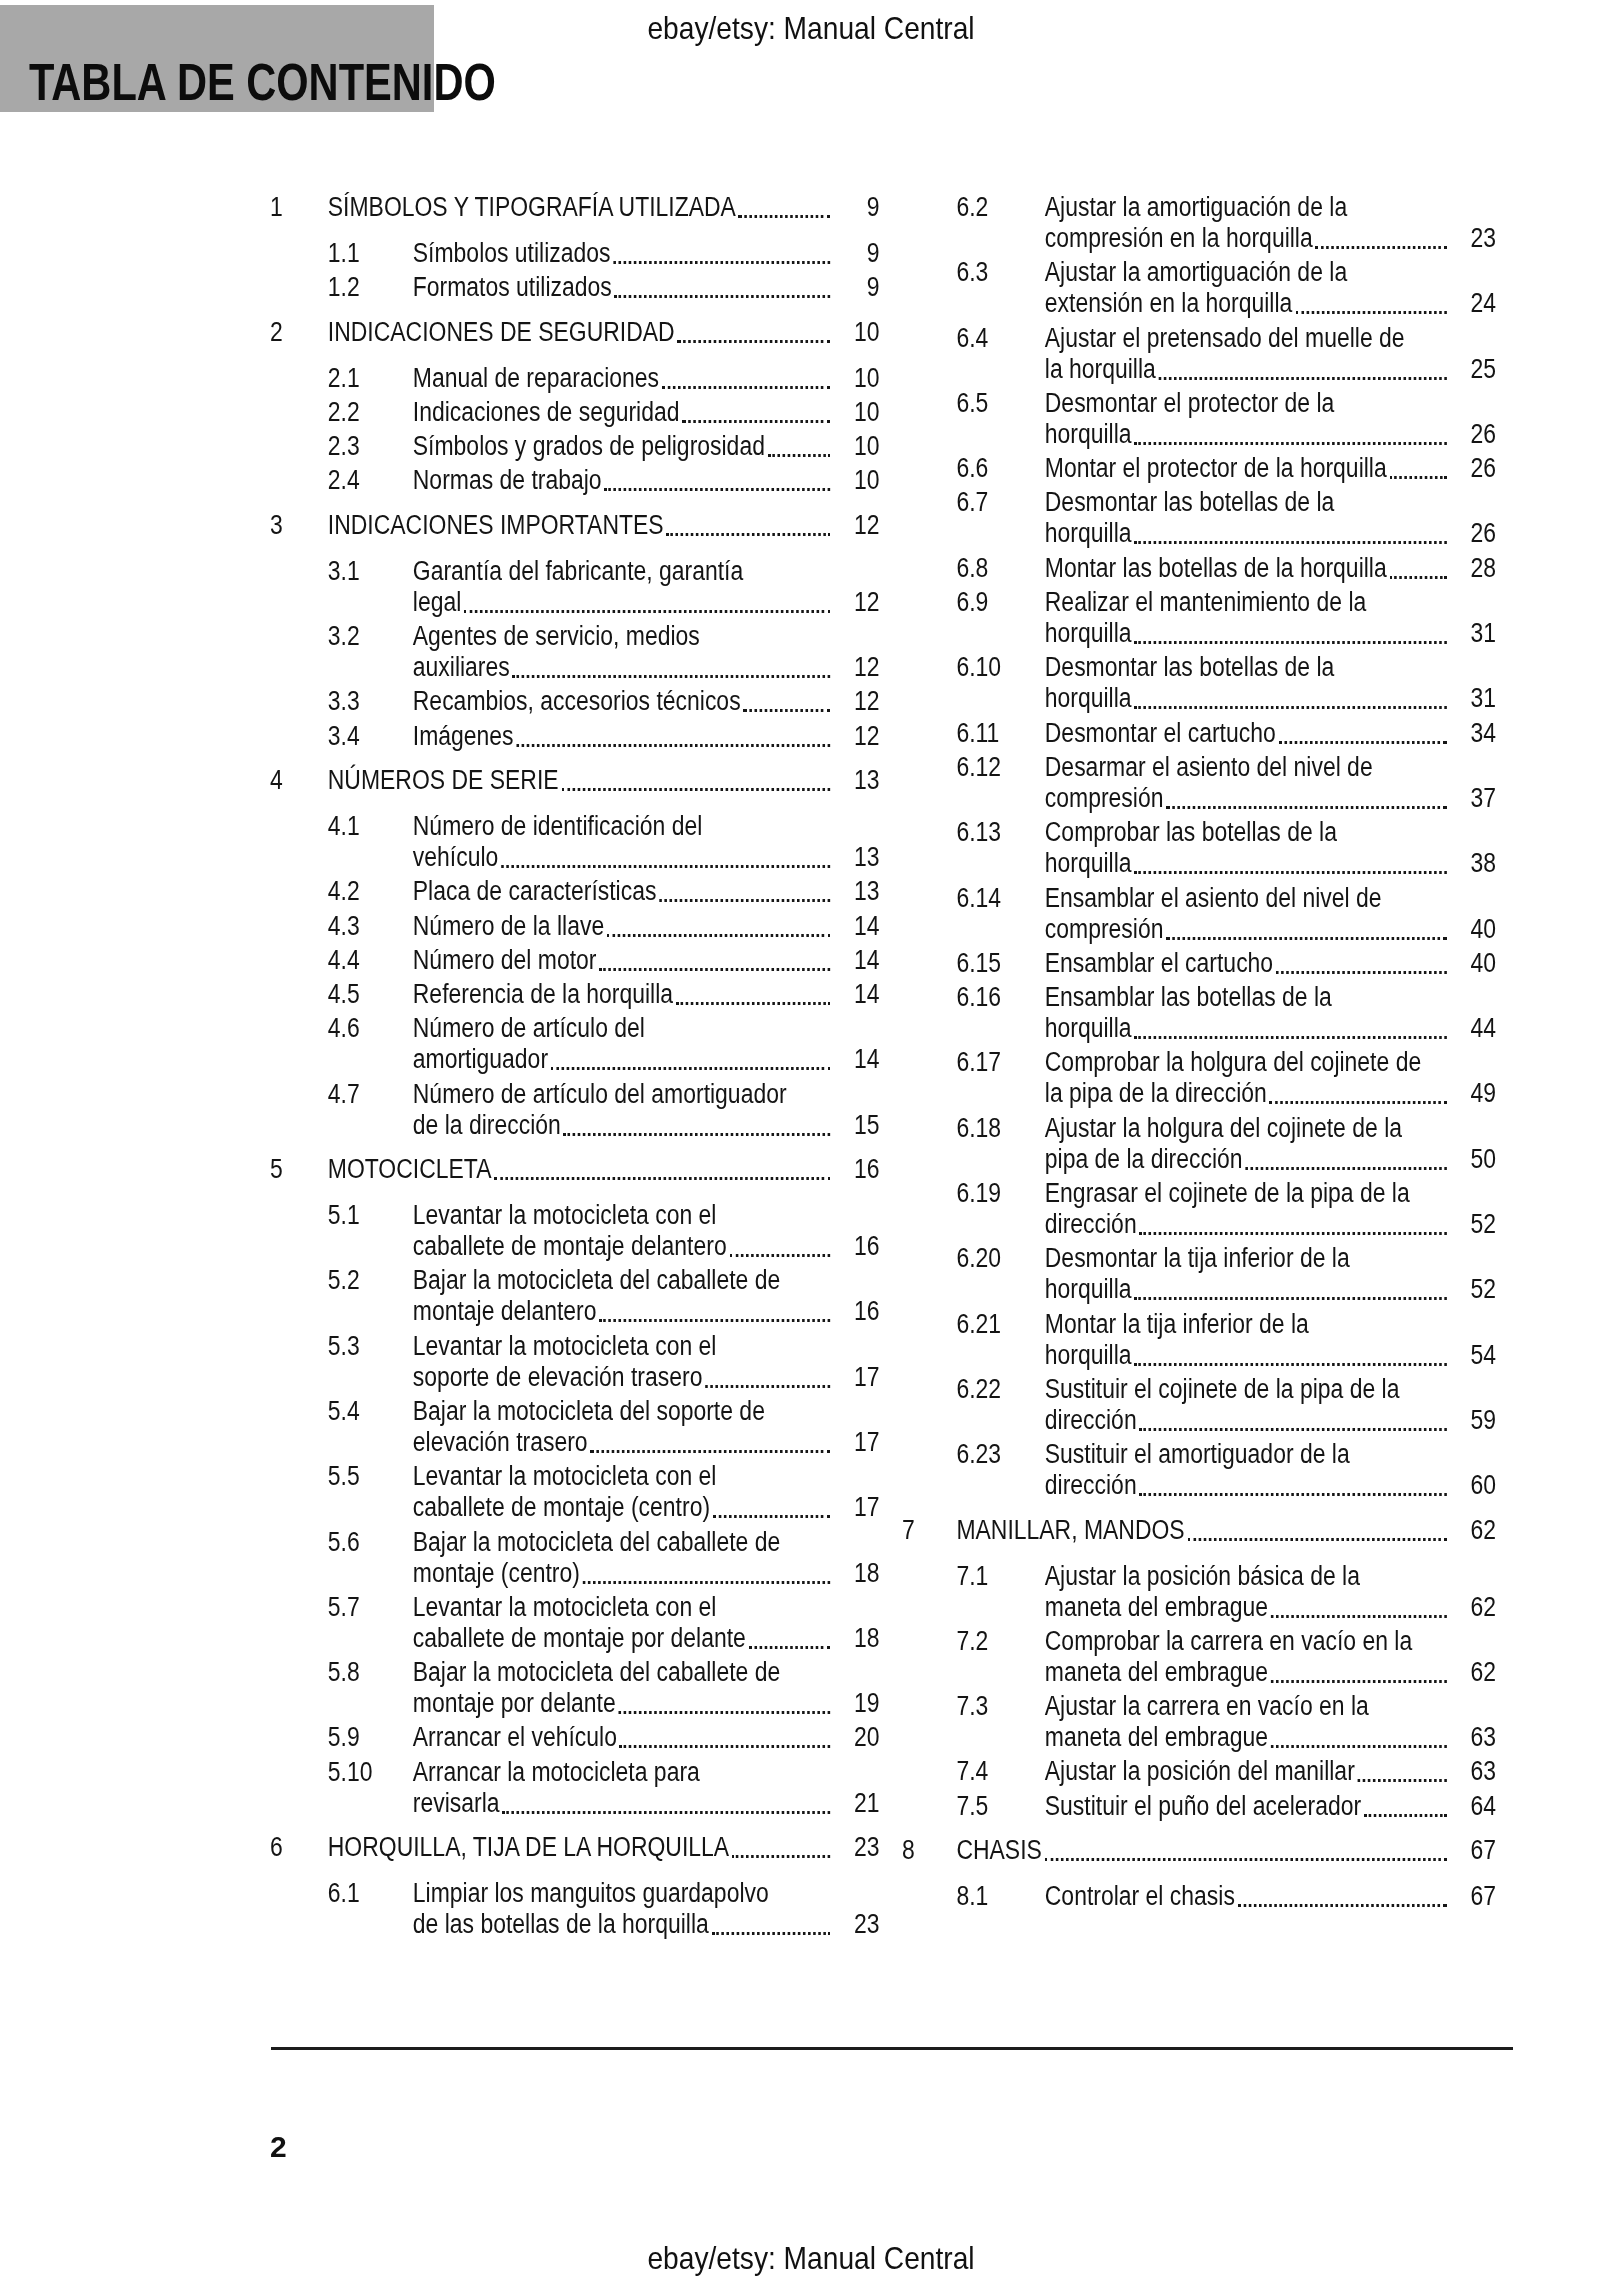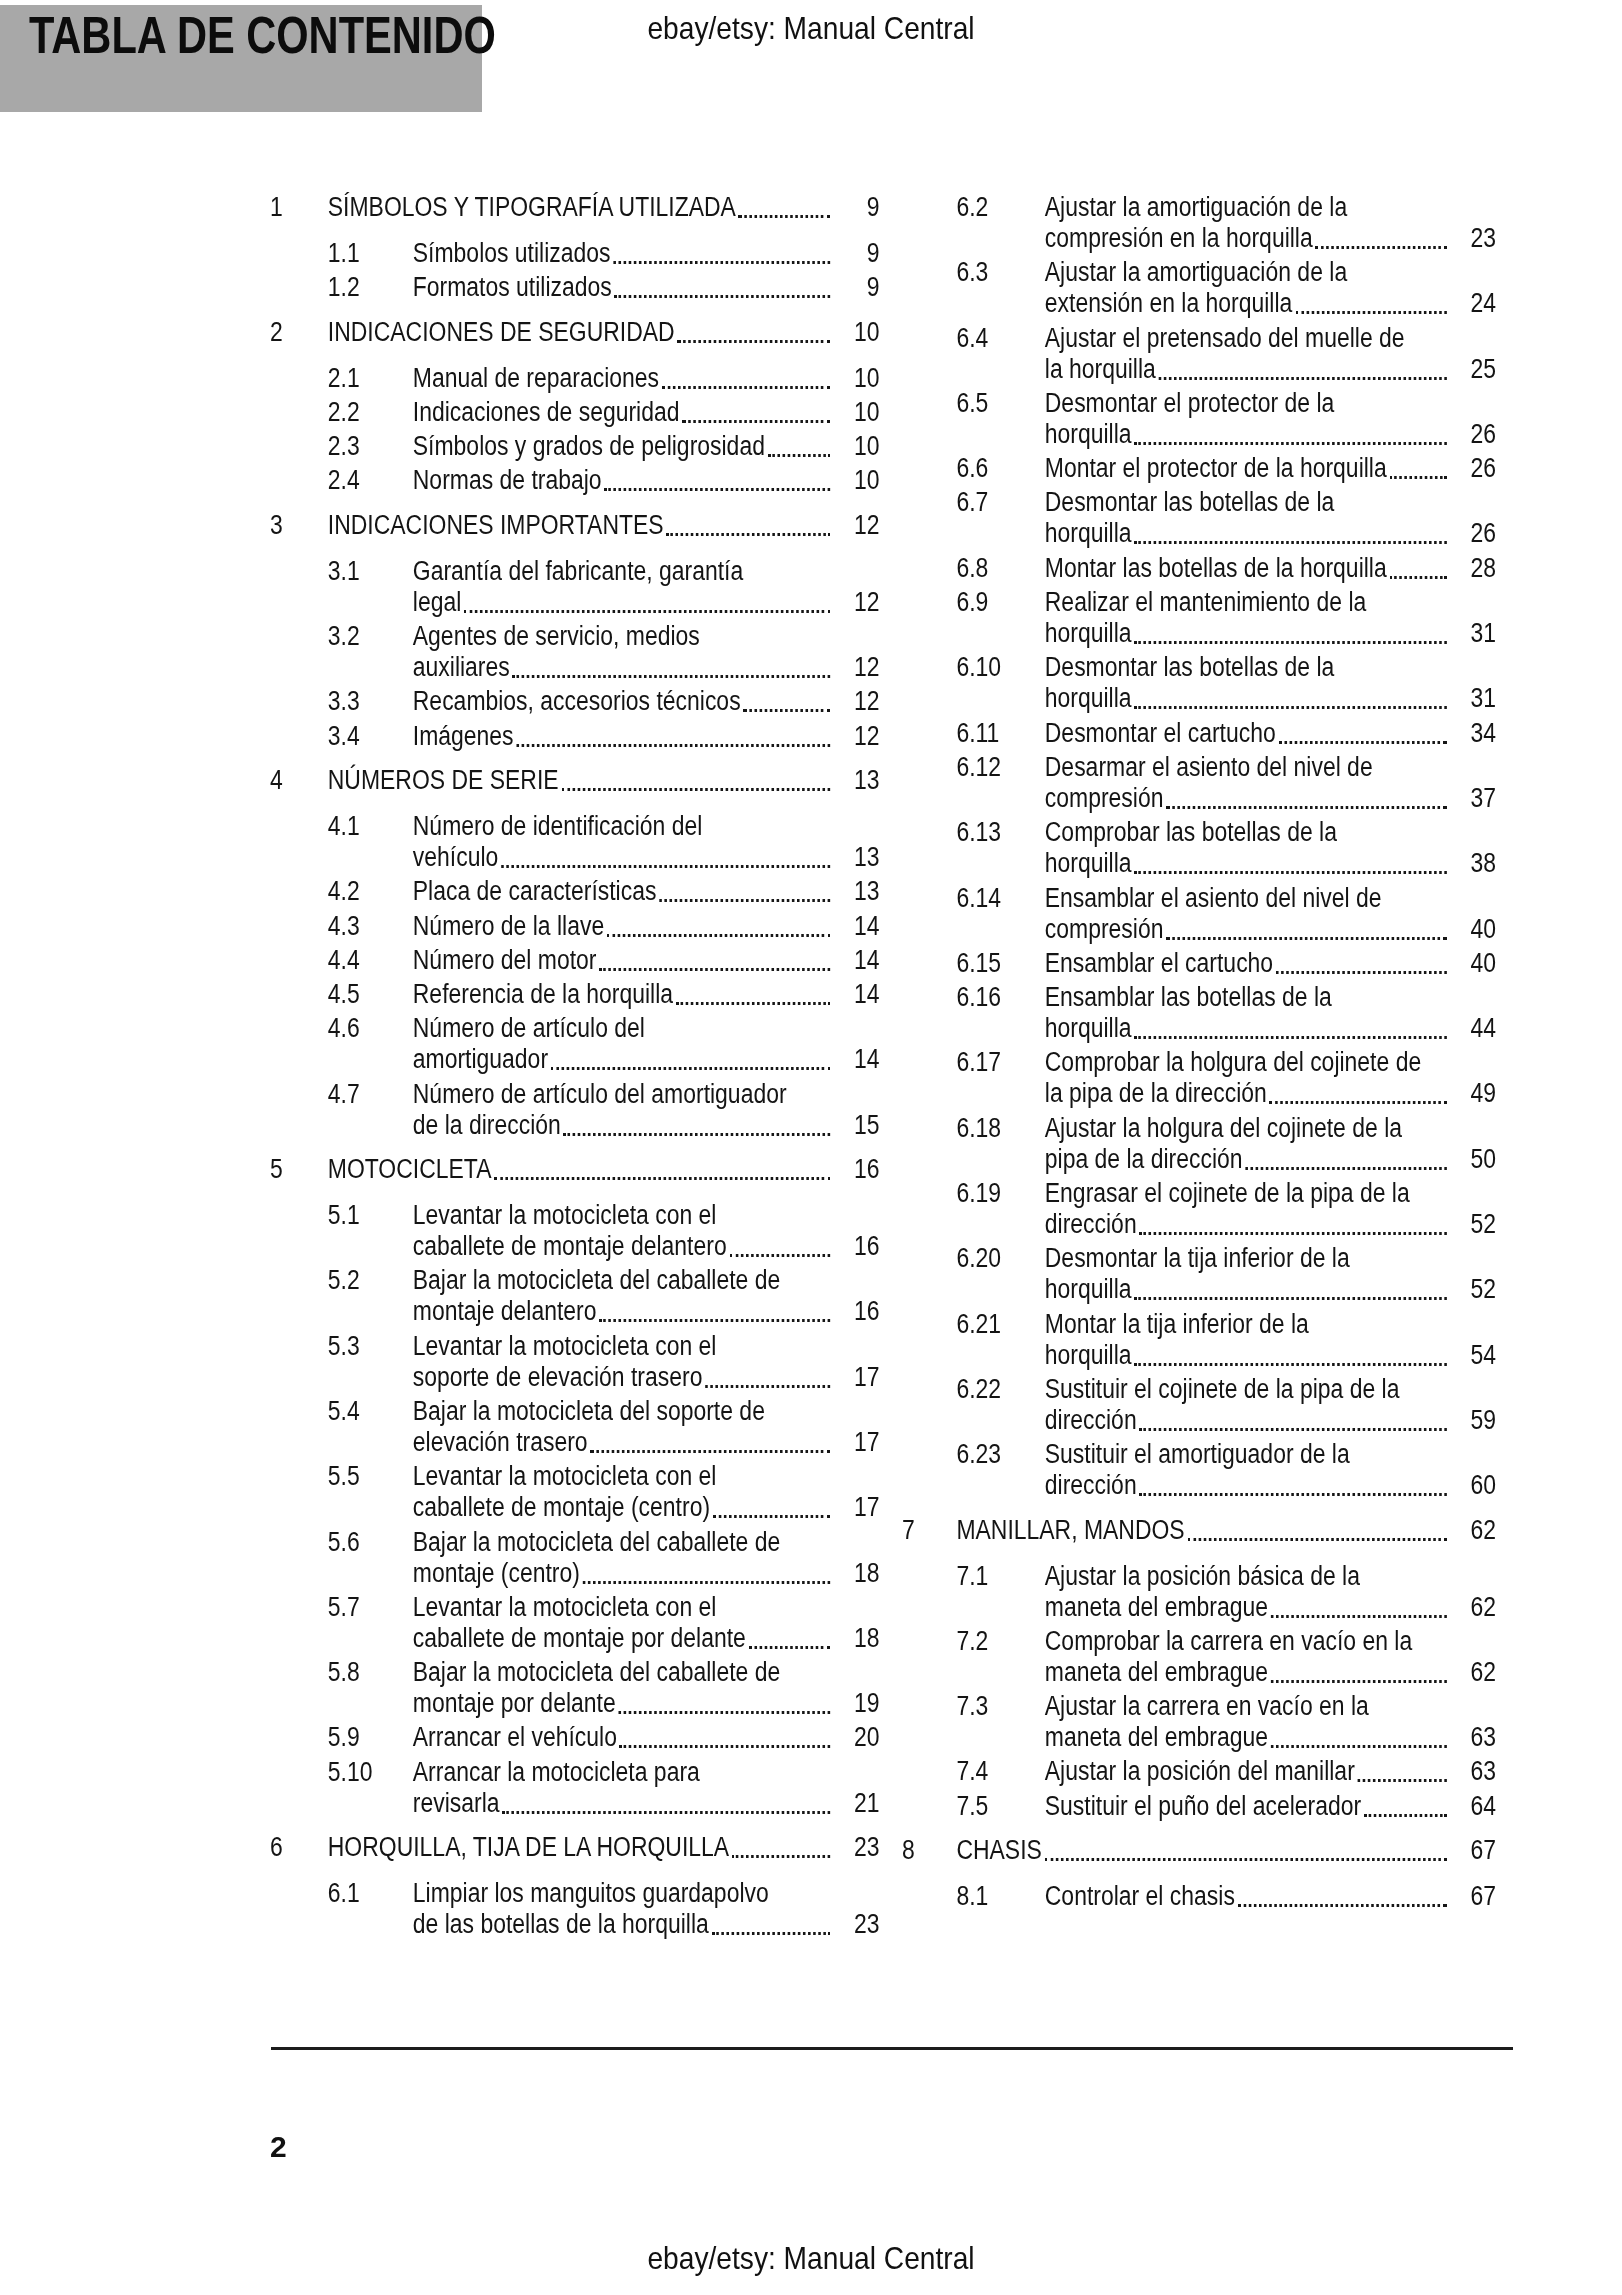--- a/index.html
+++ b/index.html
@@ -9,23 +9,23 @@
     height: 2295px;
     background: #ffffff;
     font-family: "Liberation Sans", sans-serif;
     color: #141414;
     overflow: hidden;
   }
   
   .banner {
     position: absolute;
     left: 0; top: 5px;
-    width: 482px; height: 107px;
+    width: 434px; height: 107px;
     background: #a8a8a8;
-    display: flex; align-items: flex-start;
+    display: flex; align-items: flex-end;
   }
   .banner-text {
     display: inline-block;
     margin-left: 29px;
     font-size: 52px;
     font-weight: bold;
     color: #0c0c0c;
     white-space: nowrap;
     transform: scaleX(0.80);
     transform-origin: 0 50%;

